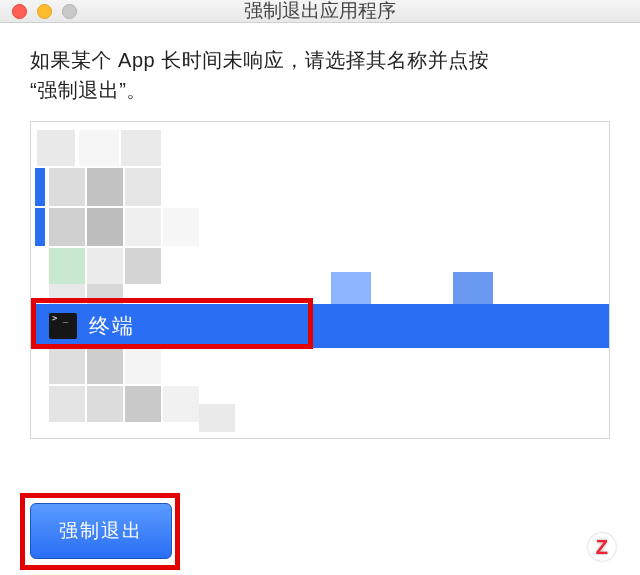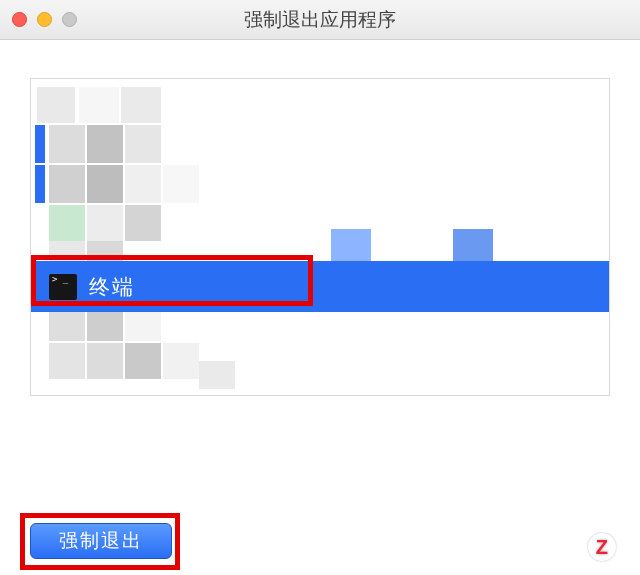--- a/index.html
+++ b/index.html
@@ -9,21 +9,21 @@
     }
     body {
       width: 640px;
       height: 575px;
       font-family: -apple-system, "Helvetica Neue", Arial, sans-serif;
       background: #fff;
       overflow: hidden;
       position: relative;
     }
     .titlebar {
-      height: 40px;
+      height: 23px;
       background: linear-gradient(to bottom, #f5f5f5, #e8e8e8);
       border-bottom: 1px solid #d0d0d0;
       display: flex;
       align-items: center;
       padding: 0 12px;
       position: relative;
     }
     .traffic-lights {
       display: flex;
       gap: 10px;
@@ -68,21 +68,21 @@
       inset: 0;
     }
     .px {
       position: absolute;
     }
     .selected-row {
       position: absolute;
       left: 0;
       right: 0;
       top: 182px;
-      height: 51px;
+      height: 44px;
       background: #2a6ef4;
       display: flex;
       align-items: center;
       padding-left: 18px;
       gap: 12px;
     }
     .term-icon {
       width: 28px;
       height: 26px;
       background: #161616;
@@ -128,21 +128,21 @@
       line-height: 1.5;
     }
     .btn-wrap {
       position: relative;
     }
     .force-btn {
       background: linear-gradient(to bottom, #5a9bff, #2a6ef4);
       color: #fff;
       border: 1px solid #1c54c0;
       border-radius: 6px;
-      padding: 4px 28px;
+      padding: 14px 28px;
       font-size: 19px;
       letter-spacing: 2px;
       cursor: pointer;
     }
     .highlight-btn {
       position: absolute;
       left: -10px;
       top: -10px;
       right: -8px;
       bottom: -11px;
@@ -183,20 +183,24 @@
 <div class="titlebar">
   <div class="traffic-lights">
     <div class="tl tl-close"></div>
     <div class="tl tl-min"></div>
     <div class="tl tl-max"></div>
   </div>
   <div class="win-title">强制退出应用程序</div>
 </div>
 
 <div class="content">
+  <div class="instruction">
+    <span>如果某个 App 长时间未响应，请选择其名称并点按</span><br>
+    <span>“强制退出”。</span>
+  </div>
 
   <div class="list-area">
     <div class="pixelated">
 
       <div class="px" style="left:6px;top:8px;width:38px;height:36px;background:#e9e9e9"></div>
       <div class="px" style="left:48px;top:8px;width:40px;height:36px;background:#f6f6f6"></div>
       <div class="px" style="left:90px;top:8px;width:40px;height:36px;background:#eaeaea"></div>
       <div class="px" style="left:4px;top:46px;width:10px;height:38px;background:#2a6ef4"></div>
       <div class="px" style="left:18px;top:46px;width:36px;height:38px;background:#dcdcdc"></div>
       <div class="px" style="left:56px;top:46px;width:36px;height:38px;background:#c2c2c2"></div>

